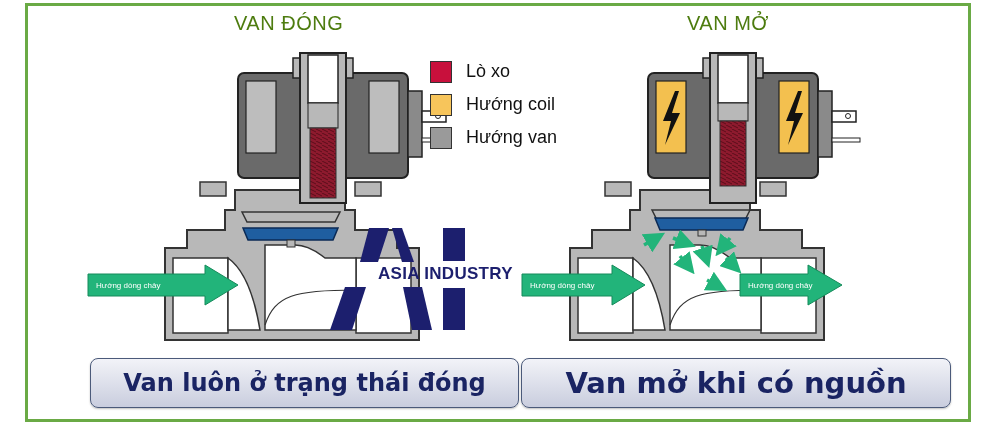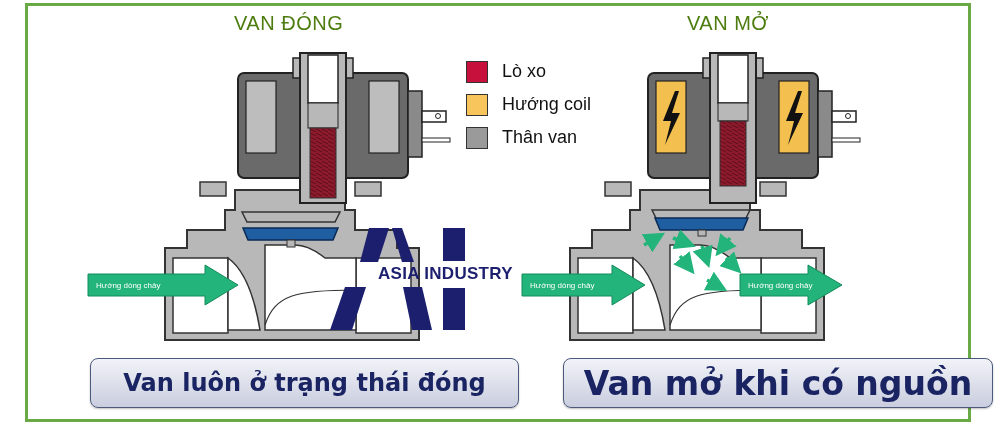--- a/index.html
+++ b/index.html
@@ -2,21 +2,21 @@
 <html><head>
 <meta charset="utf-8">
 <style>
   html,body{margin:0;padding:0;background:#fff;}
   body{width:1000px;height:425px;position:relative;overflow:hidden;font-family:"Liberation Sans",sans-serif;}
   .frame{position:absolute;left:25px;top:3px;width:940px;height:413px;border:3px solid #6aaa45;box-sizing:content-box;}
   .title{position:absolute;top:12px;font-weight:normal;font-size:20px;color:#4d7c0f;font-family:"Liberation Sans",sans-serif;letter-spacing:0.5px;}
   .caption{position:absolute;top:358px;height:48px;border:1.5px solid #4b5a7a;border-radius:8px;
     background:linear-gradient(#f2f3f8,#c9cdde);display:flex;align-items:center;justify-content:center;
     color:#1a2463;font-weight:bold;font-family:"DejaVu Sans",sans-serif;box-shadow:0 1px 2px rgba(0,0,0,0.25);margin-left:37px;}
-  .legend{position:absolute;left:466px;top:55px;}
+  .legend{position:absolute;left:430px;top:55px;}
   .legend-item{display:flex;align-items:center;height:33px;}
   .swatch{width:22px;height:22px;border:1px solid #333;margin-right:14px;box-sizing:border-box;}
   .legend-label{font-size:18px;color:#111;font-family:"Liberation Sans",sans-serif;}
   svg{position:absolute;left:0;top:0;}
   .logo-text{position:absolute;left:330px;top:264px;font-weight:bold;font-size:17px;color:#1c1f6e;font-family:"Liberation Sans",sans-serif;letter-spacing:0.3px;margin-left:48px;}
   .arrow-label{font-family:"Liberation Sans",sans-serif;font-size:8px;fill:#fff;}
 </style>
 </head>
 <body>
 
@@ -134,18 +134,18 @@
   <div class="legend-item">
     <div class="swatch" style="background:#c8103c"></div>
     <span class="legend-label">Lò xo</span>
   </div>
   <div class="legend-item">
     <div class="swatch" style="background:#f7c55b"></div>
     <span class="legend-label">Hướng coil</span>
   </div>
   <div class="legend-item">
     <div class="swatch" style="background:#9a9a9a"></div>
-    <span class="legend-label">Thân van</span>
+    <span class="legend-label">Hướng van</span>
   </div>
 </div>
 
 <div class="caption" style="left:53px;width:427px;font-size:24px;">Van luôn ở trạng thái đóng</div>
-<div class="caption" style="left:526px;width:428px;font-size:33px;">Van mở khi có nguồn</div>
+<div class="caption" style="left:484px;width:428px;font-size:29px;">Van mở khi có nguồn</div>
 
 </body></html>

